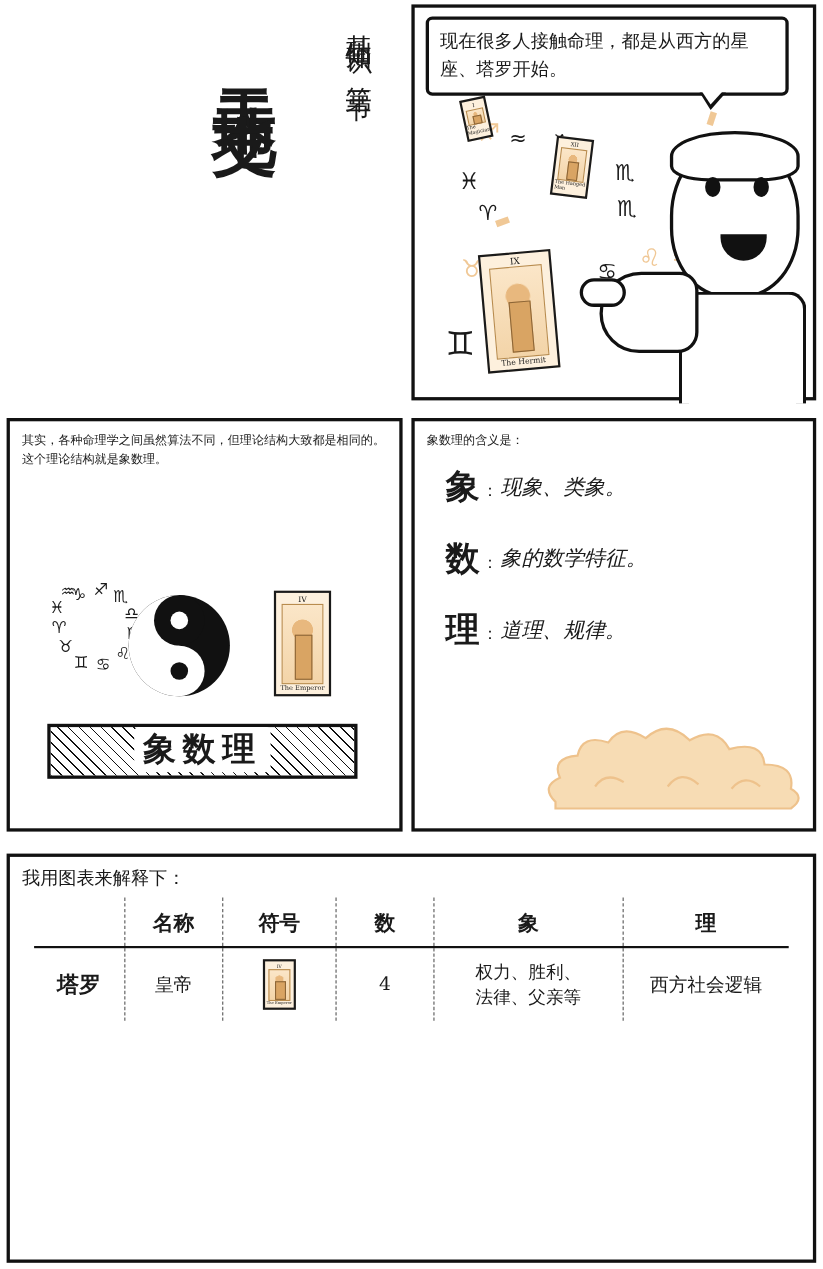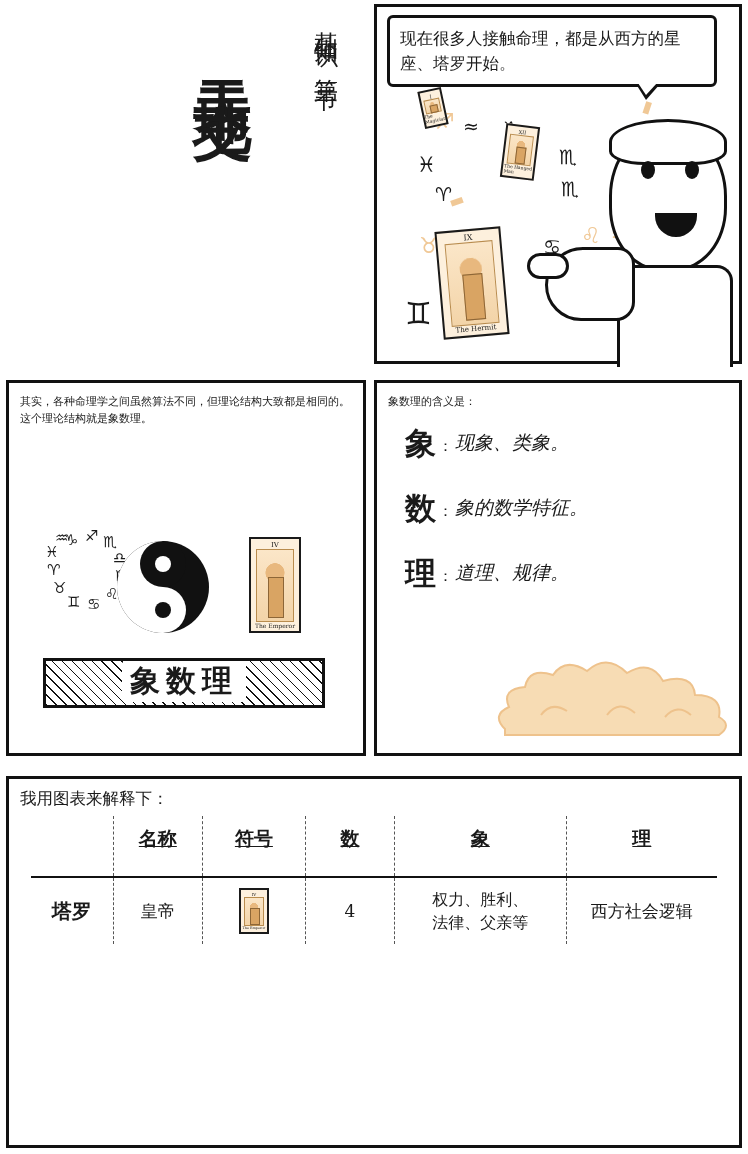--- a/index.html
+++ b/index.html
@@ -232,21 +232,21 @@
   }
   th, td {
     text-align: center;
     vertical-align: middle;
     font-size: 17px;
     font-family: "DejaVu Serif", serif;
     padding: 10px 2px;
     border-left: 1px dashed #555;
   }
   th:first-child, td:first-child { border-left: none; }
-  thead th { font-size: 19px; padding-bottom: 24px; text-decoration: underline; }
+  thead th { font-size: 19px; padding-bottom: 8px; }
   thead tr { border-bottom: 2px solid #111; }
   tbody tr { border-bottom: 1px dashed #555; }
   tbody tr:last-child { border-bottom: none; }
   td.rowhead { font-size: 20px; font-weight: bold; }
   td .two-line { line-height: 1.45; font-size: 16px; }
   .gemini-big { font-size: 30px; font-family: "DejaVu Sans", sans-serif; }
   .yao { display: flex; gap: 9px; justify-content: center; }
   .yao i { display: block; width: 25px; height: 9px; background: #111; }
   .mini-card {
     position: relative;

